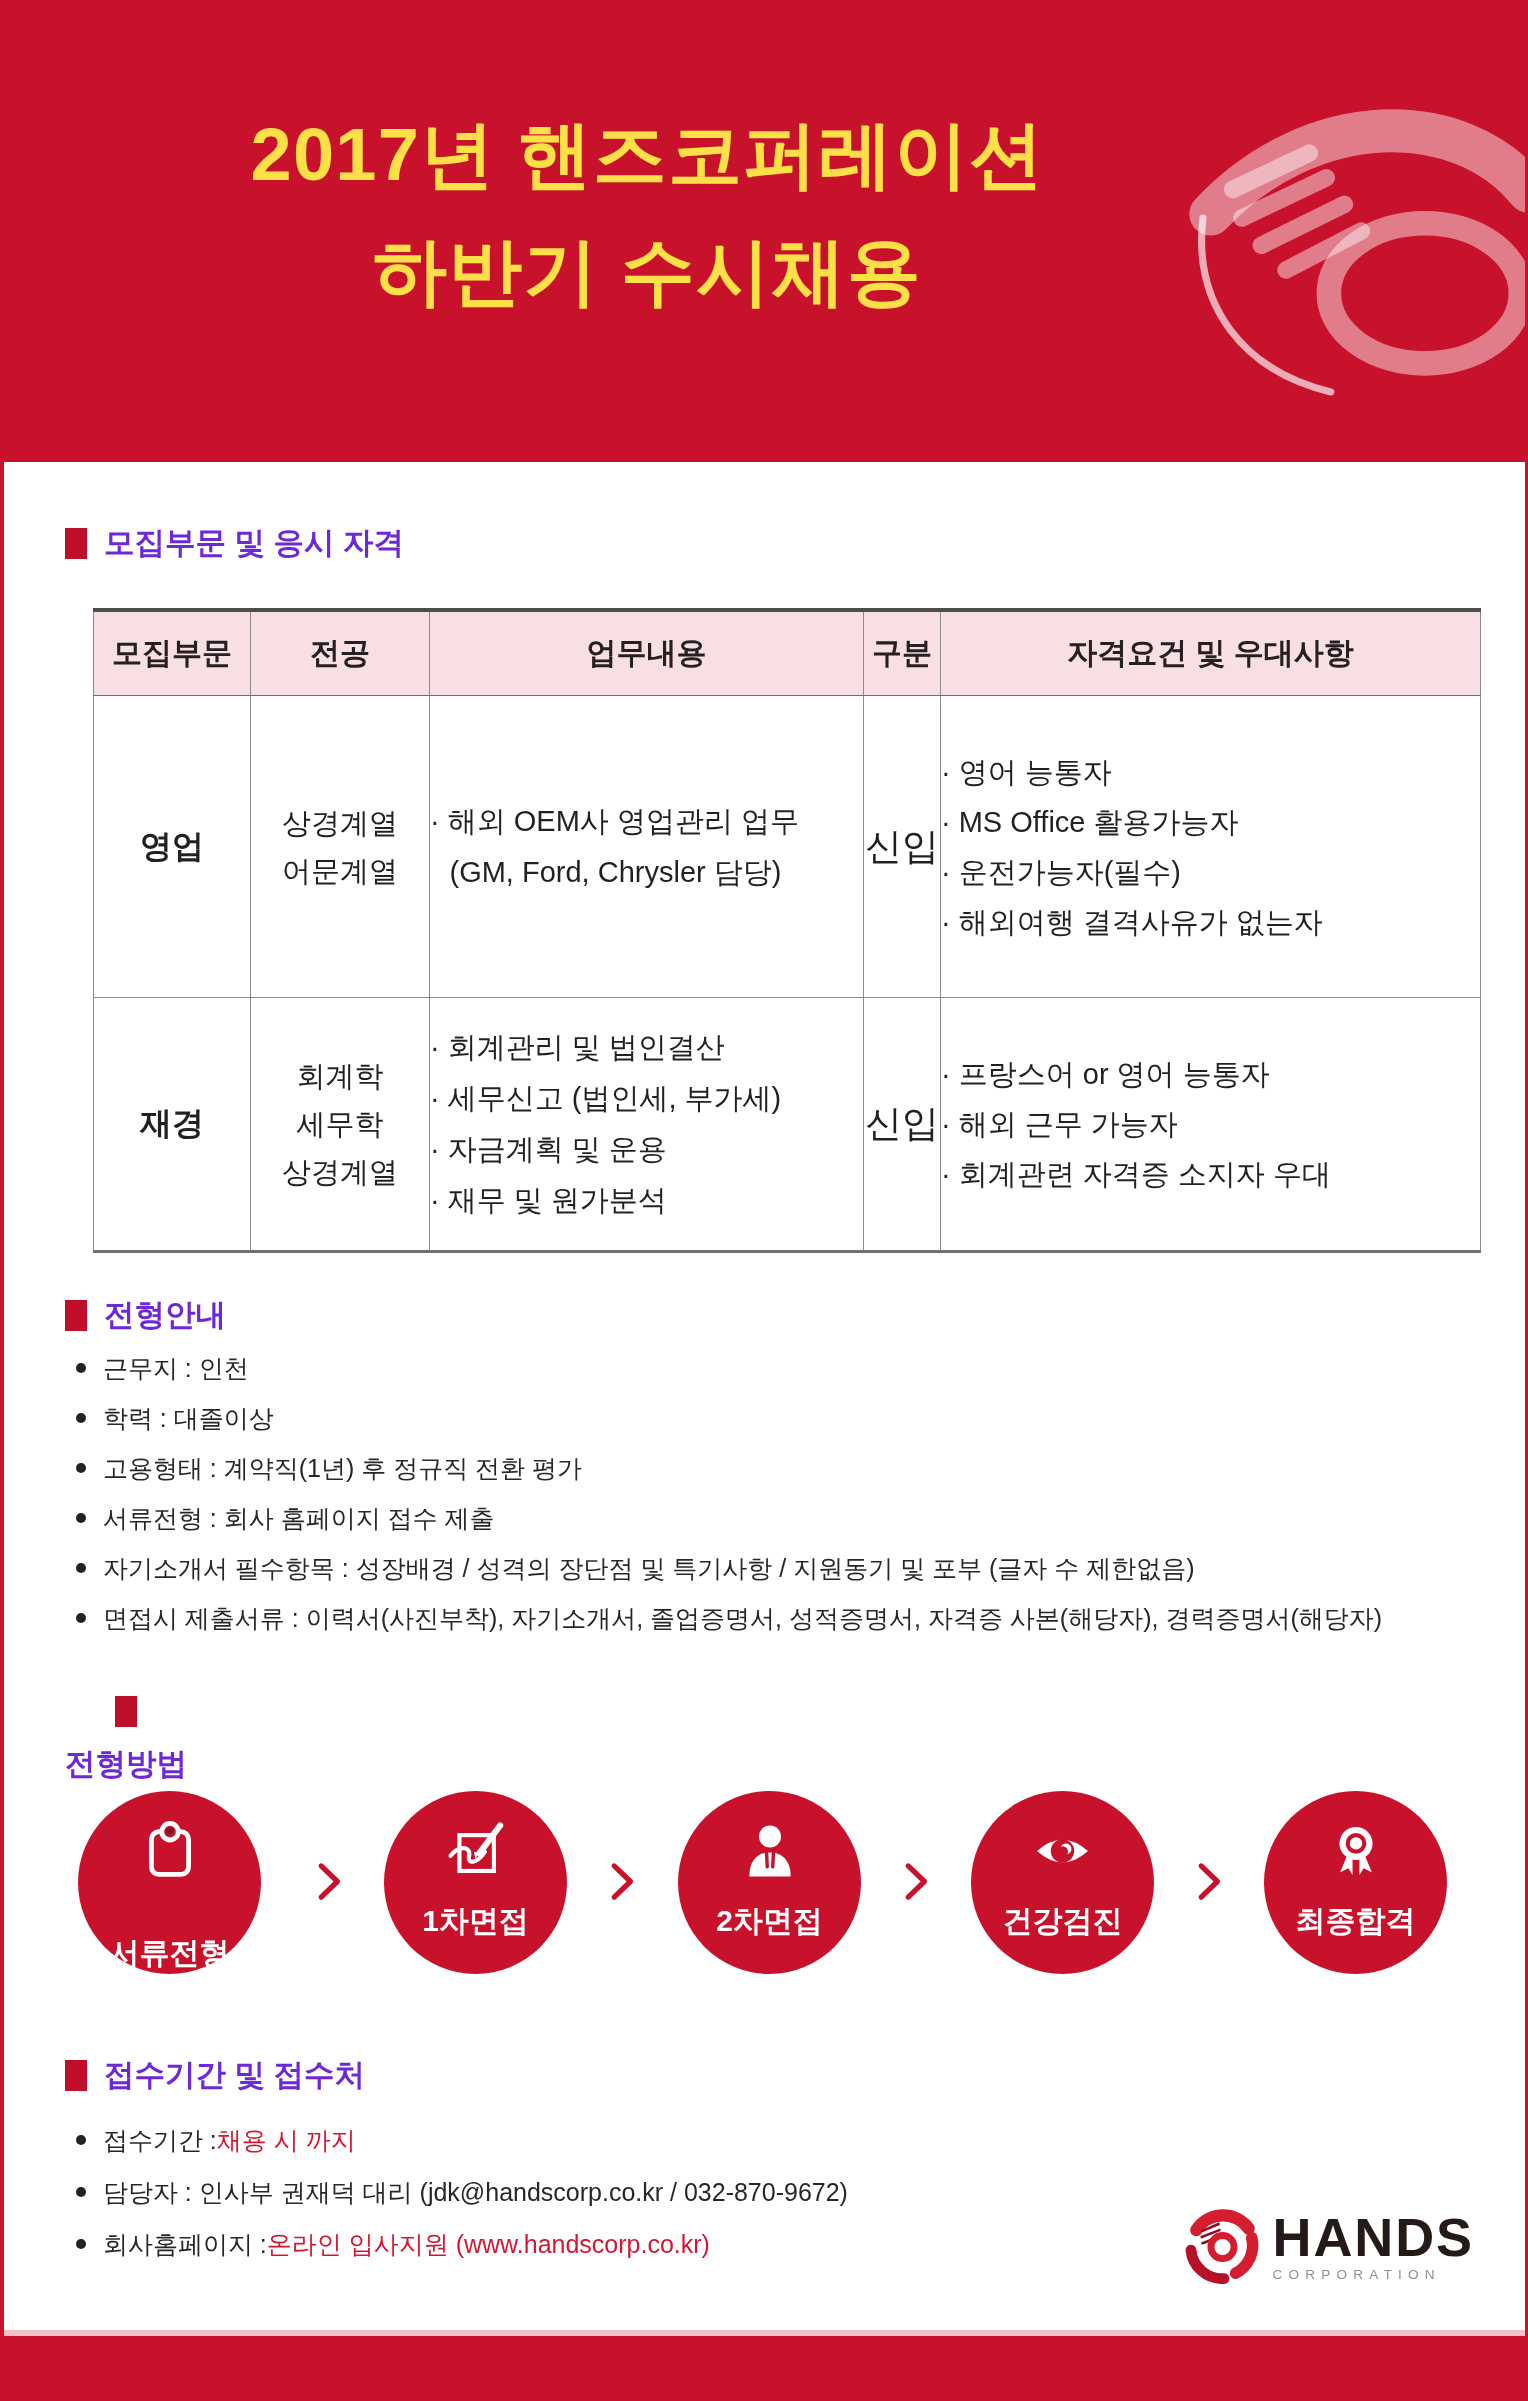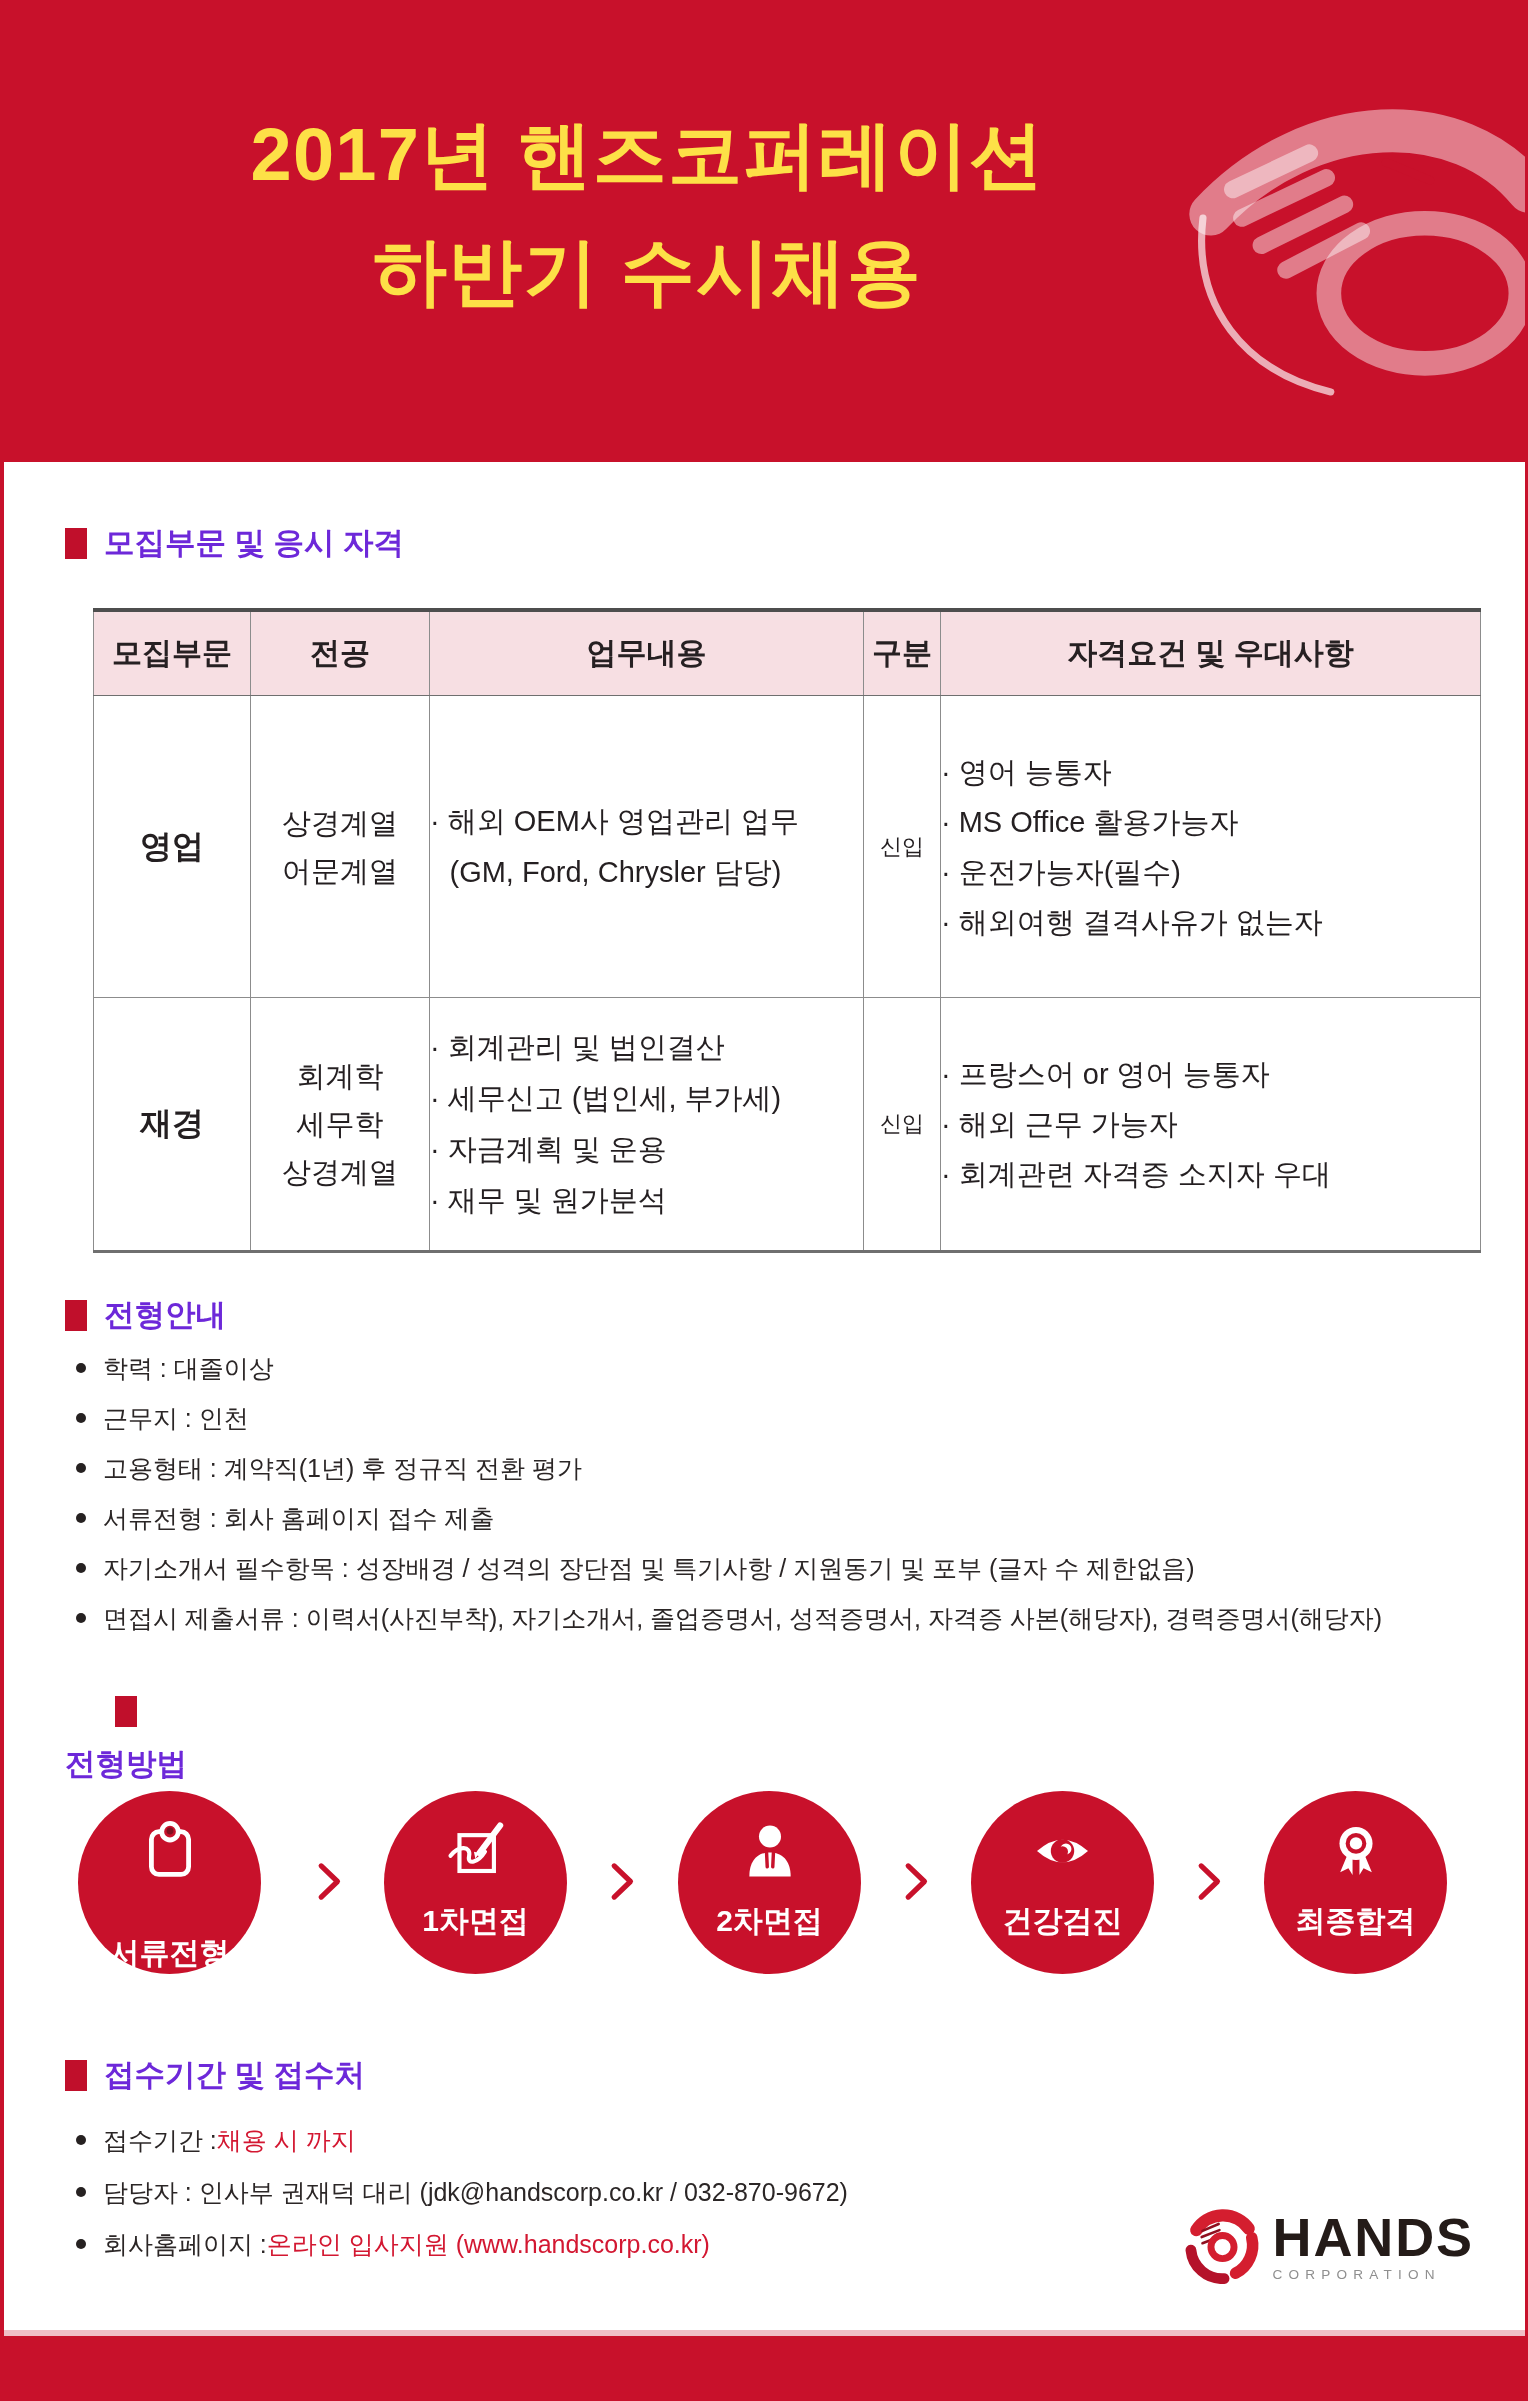--- a/index.html
+++ b/index.html
@@ -25,21 +25,21 @@
   table.recruit{width:1387px;border-collapse:collapse;table-layout:fixed;
                 border-top:4.5px solid #4e4e4e;border-bottom:3.2px solid #6f6f6f;}
   table.recruit th,table.recruit td{border:1.3px solid #8c8c8c;vertical-align:middle;padding:0;}
   table.recruit th{height:83px;background:#f7dfe3;font-size:30px;font-weight:700;color:#262022;
                    border-bottom:1.9px solid #6f6f6f;}
   tr.r1 td{height:301px;} tr.r2 td{height:252px;}
   td.dept{font-size:32px;font-weight:700;text-align:center;}
   td.major{font-size:29px;text-align:center;line-height:48px;}
   td.duty{font-size:29px;text-align:left;padding-left:26px;line-height:51px;}
   tr.r1 td.duty div:nth-child(2){padding-left:19.5px;}
-  td.type{font-size:22px;text-align:center;}
+  td.type{font-size:37px;text-align:center;}
   td.qual{font-size:29px;text-align:left;padding-left:27px;line-height:50px;}
 
   
   .blist{position:absolute;left:69px;right:58px;}
   .bitem{display:flex;align-items:center;height:50px;font-size:25px;color:#2b2626;white-space:nowrap;}
   .dot{width:10.4px;height:10.4px;border-radius:50%;background:#262121;margin:0 17px 0 6.5px;flex:0 0 auto;}
   .accent{color:#d31731;font-weight:400;}
 
   
   .step{position:absolute;top:1791px;width:183px;height:183px;border-radius:50%;background:#c8112b;
@@ -149,25 +149,25 @@
       </table>
   </div>
 
   <div class="sec-head" style="top:1295px;">
     <span class="sec-sq"></span>
     <span class="sec-title">전형안내</span>
   </div>
   <div class="blist" style="top:1343px;">
     <div class="bitem">
         <span class="dot"></span>
+        <span>근무지 : 인천</span>
+      </div>
+    <div class="bitem">
+        <span class="dot"></span>
         <span>학력 : 대졸이상</span>
-      </div>
-    <div class="bitem">
-        <span class="dot"></span>
-        <span>근무지 : 인천</span>
       </div>
     <div class="bitem">
         <span class="dot"></span>
         <span>고용형태 : 계약직(1년) 후 정규직 전환 평가</span>
       </div>
     <div class="bitem">
         <span class="dot"></span>
         <span>서류전형 : 회사 홈페이지 접수 제출</span>
       </div>
     <div class="bitem">

